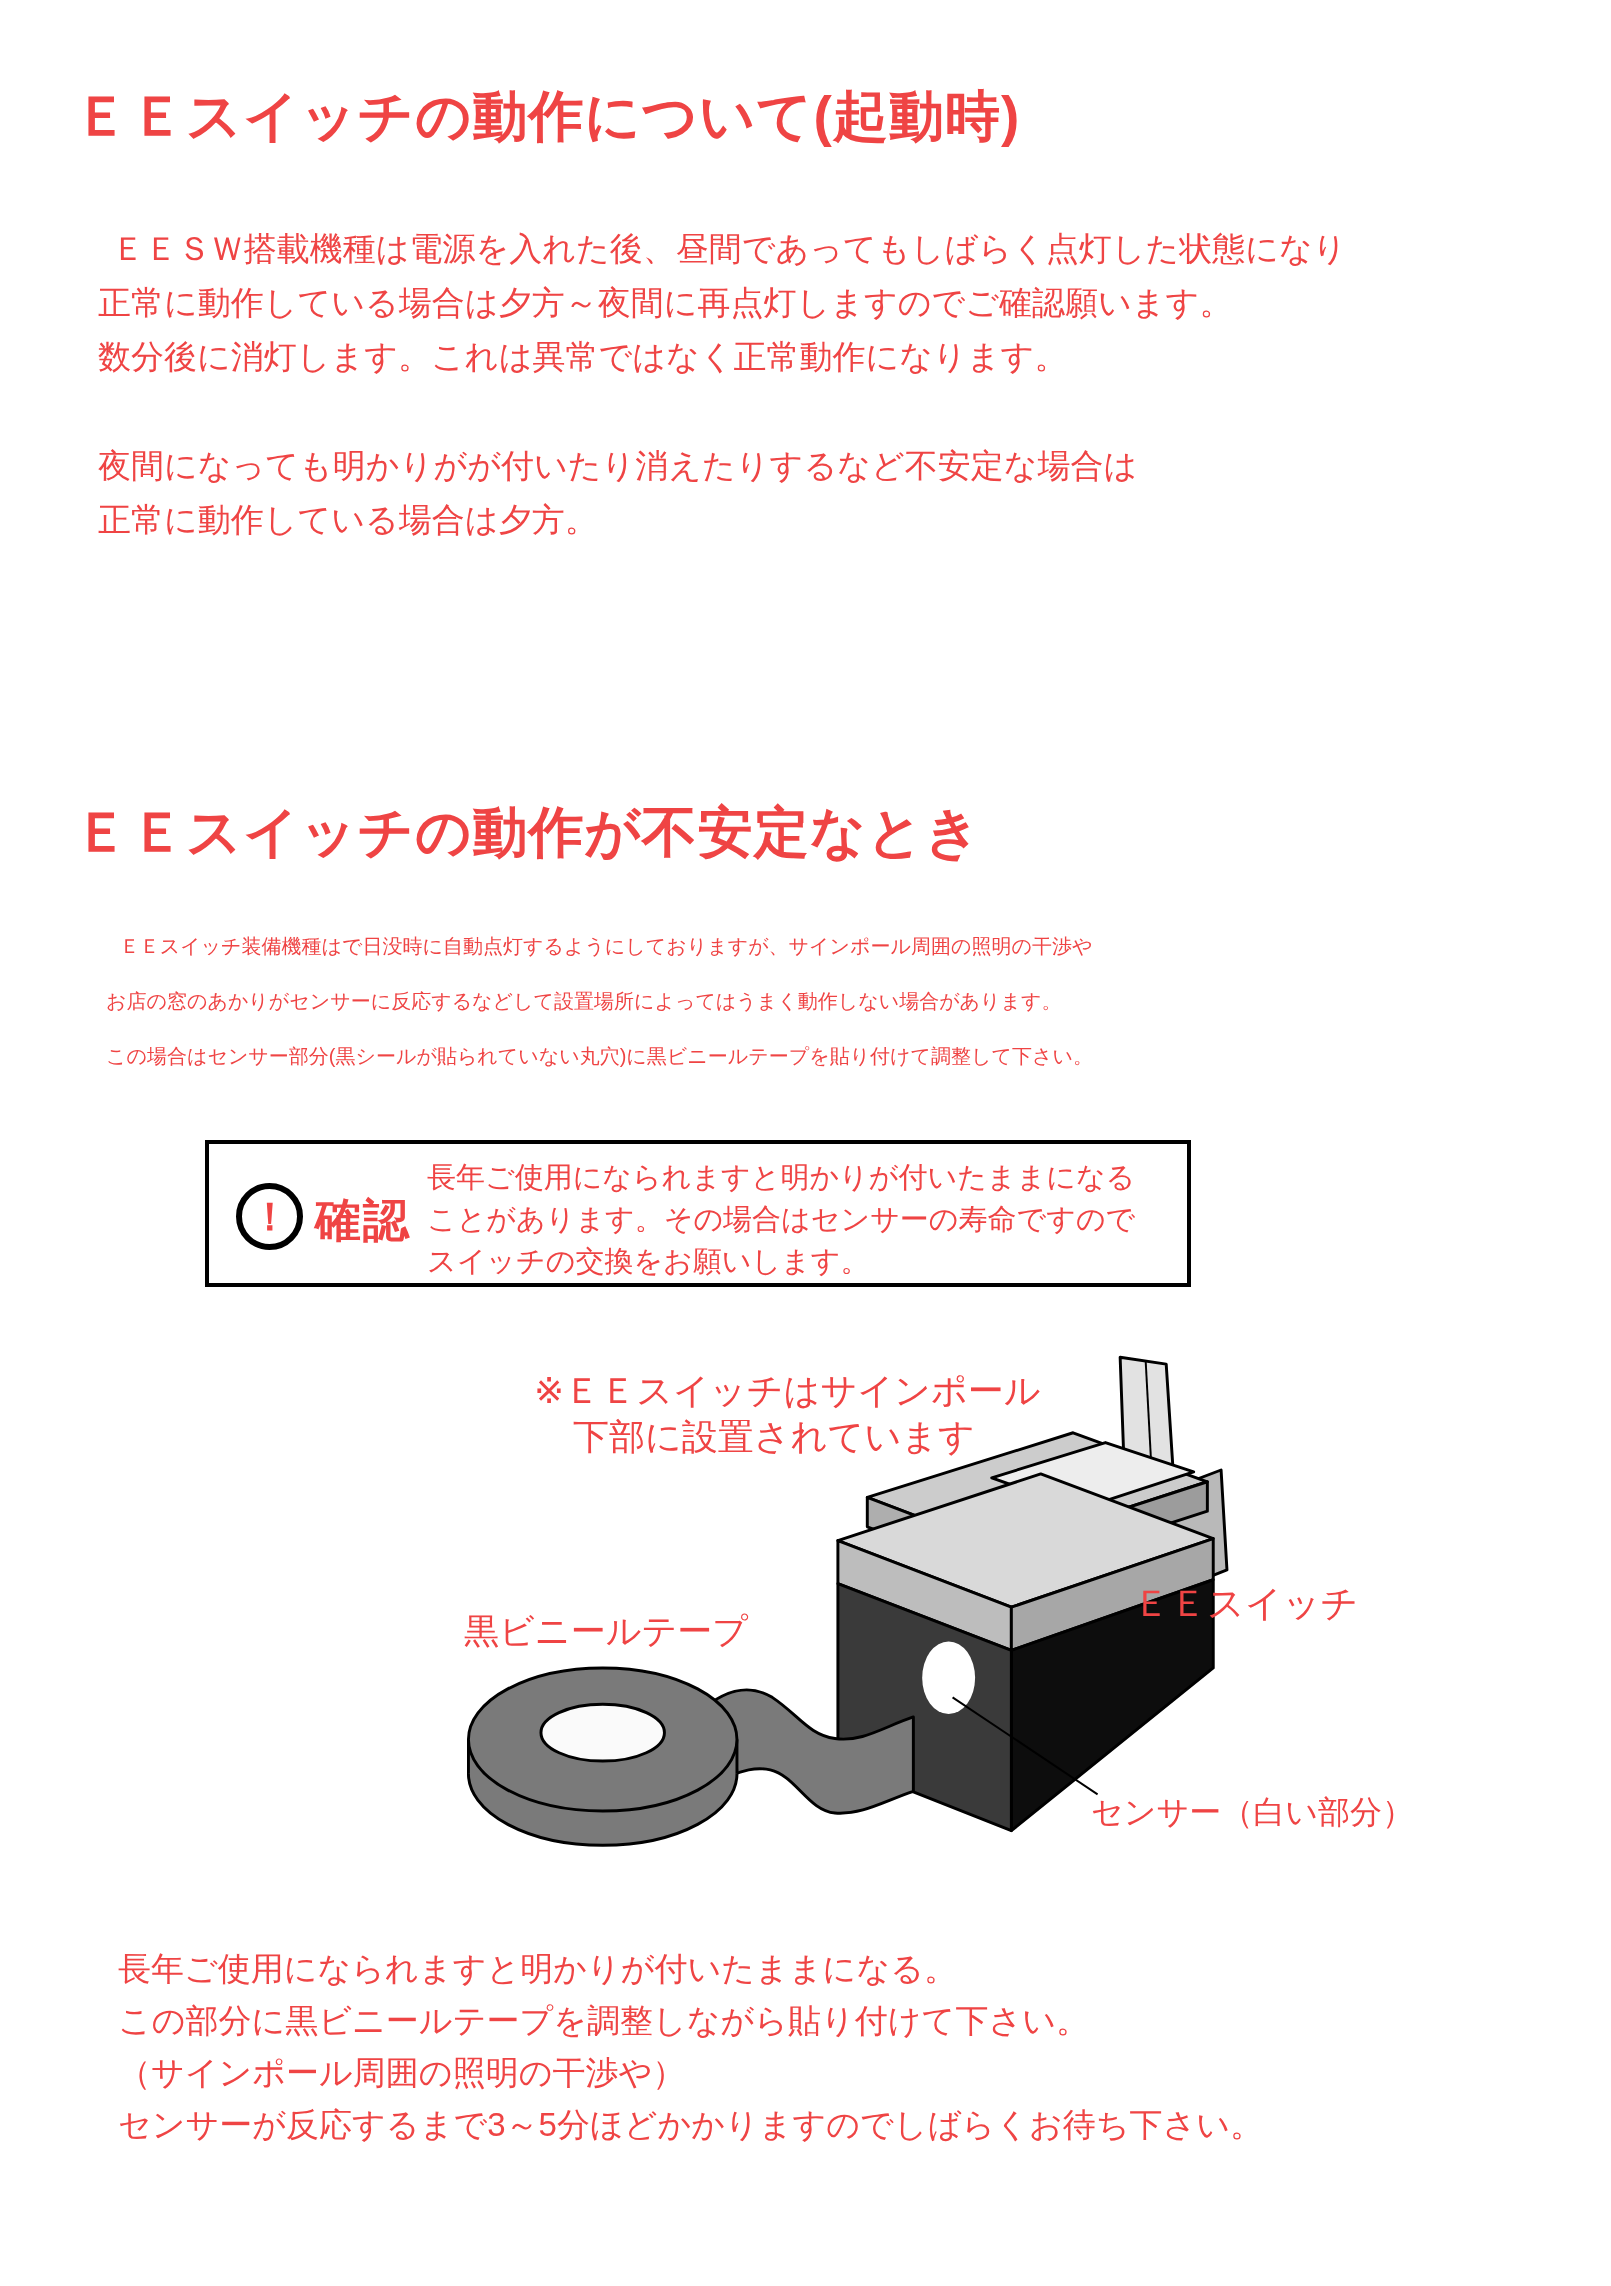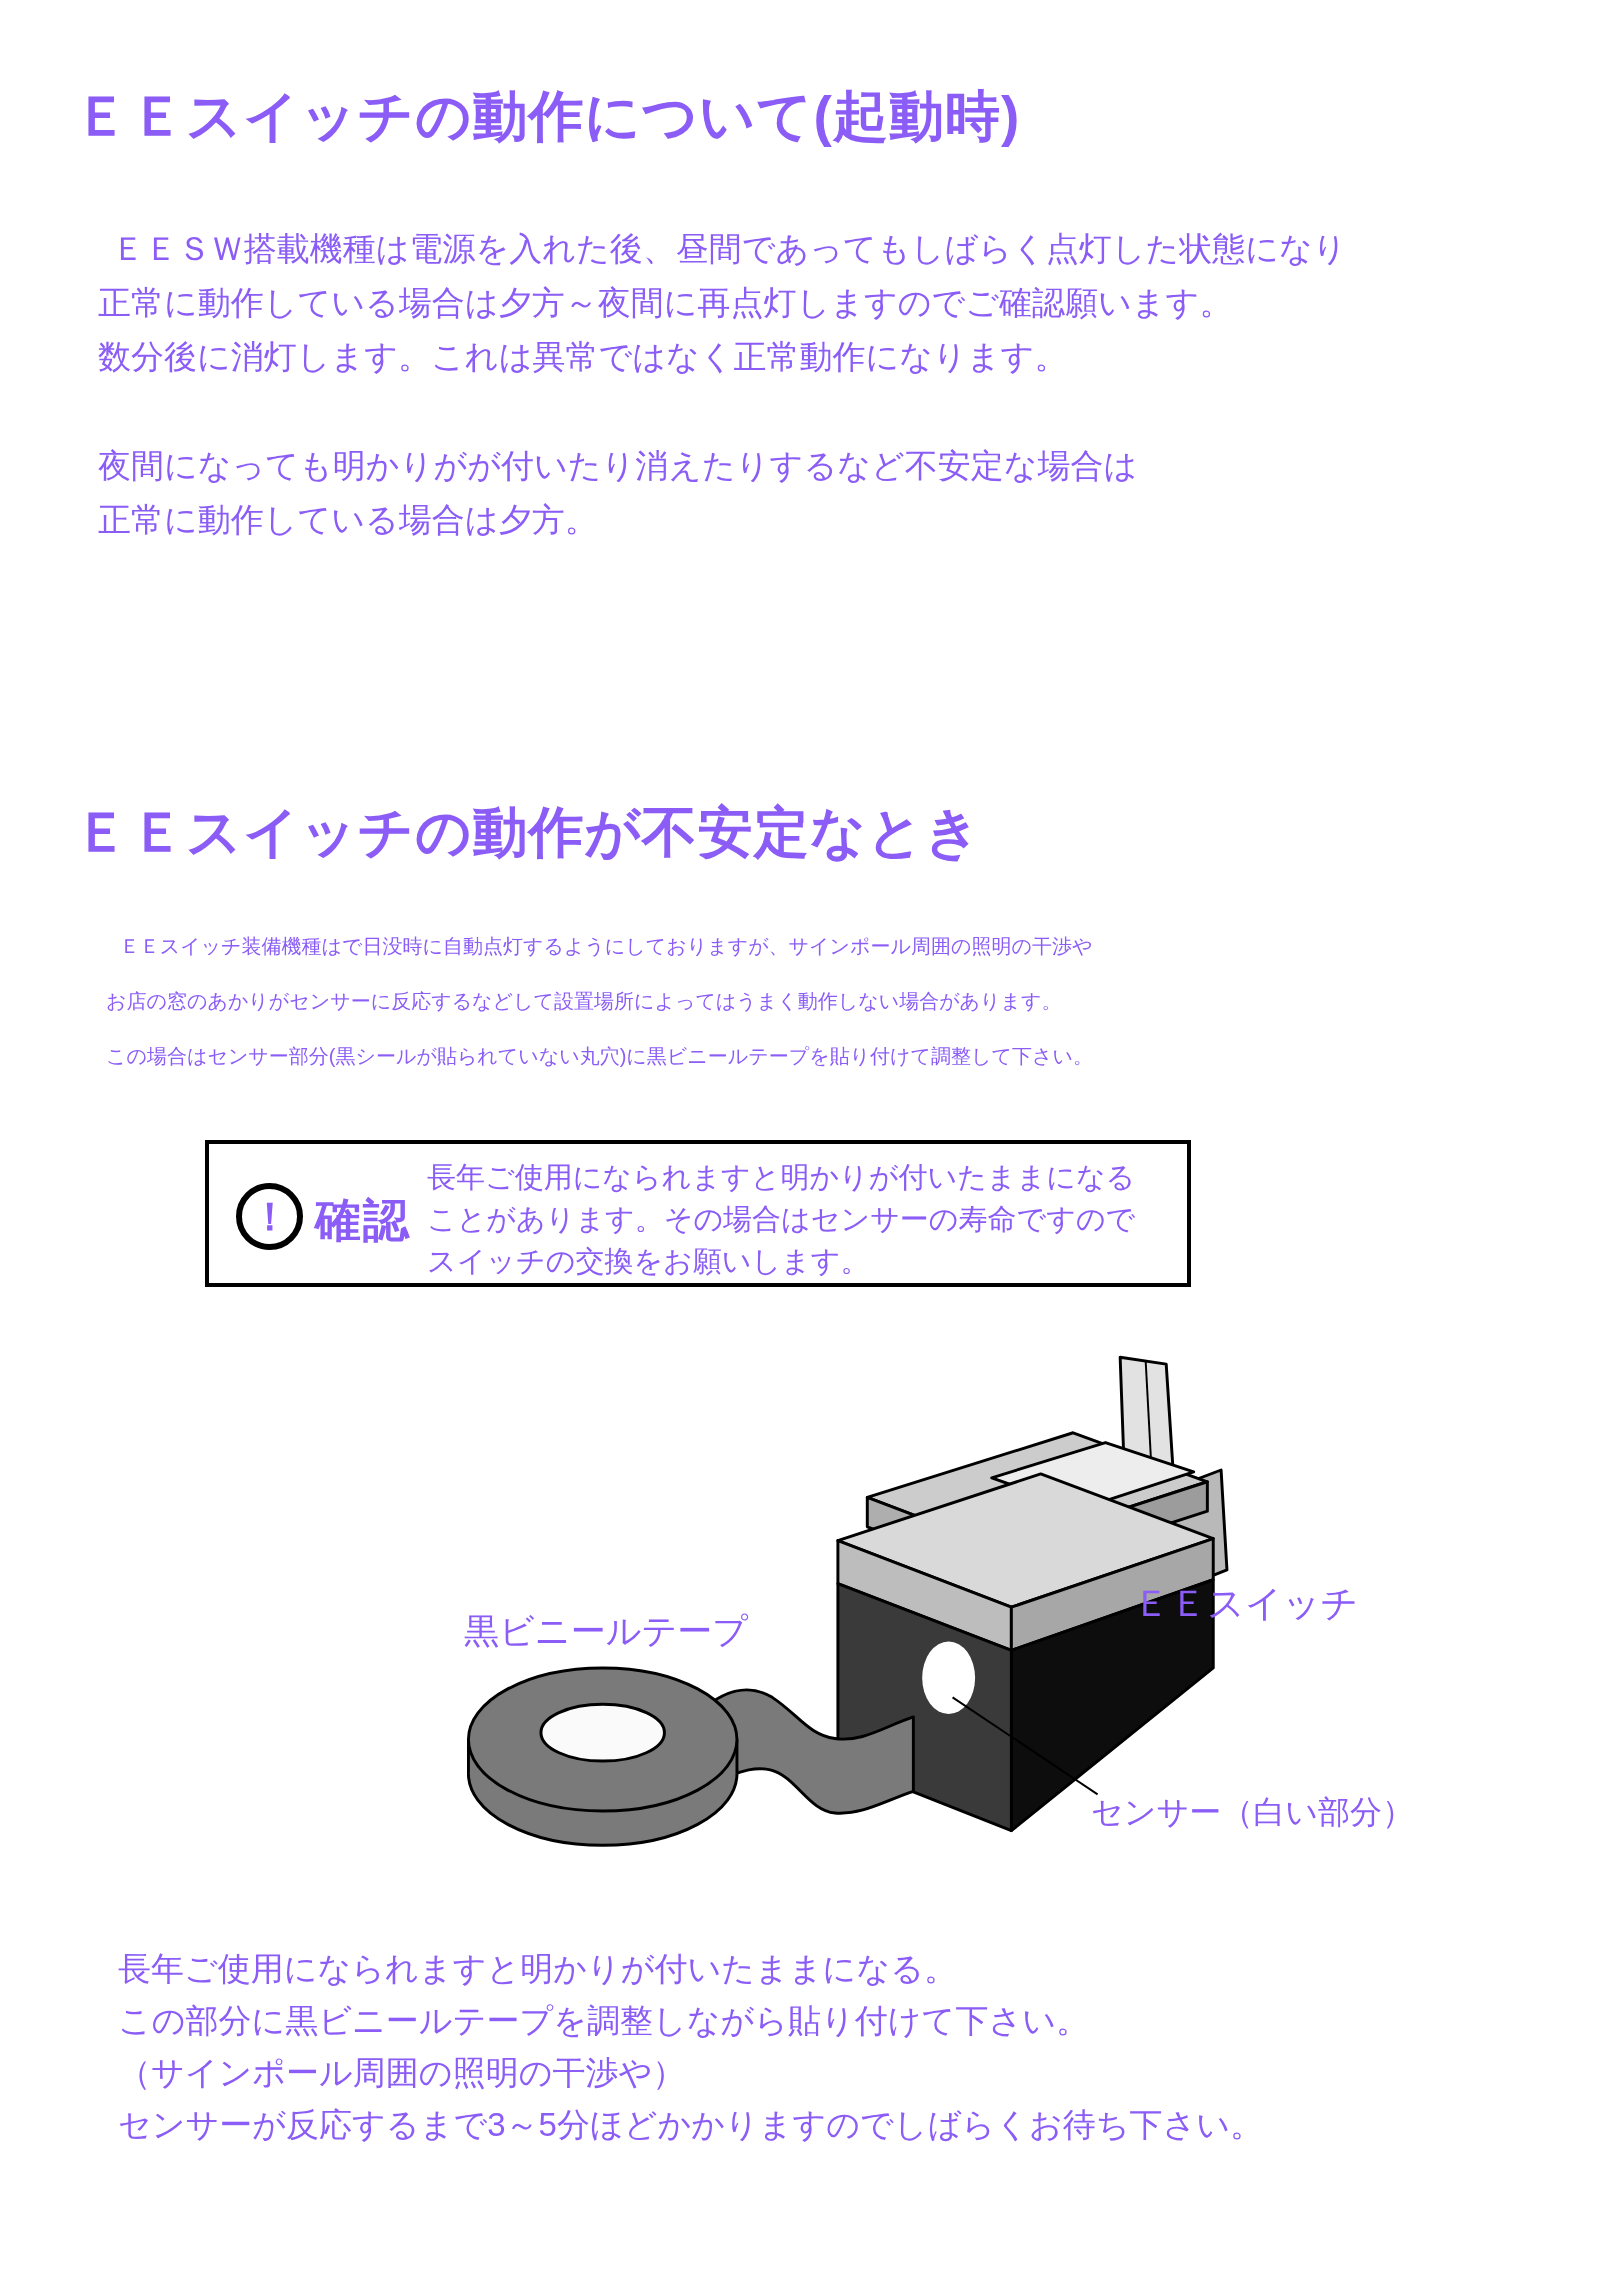--- a/index.html
+++ b/index.html
@@ -1,21 +1,21 @@
 <!DOCTYPE html>
 <html><head>
 <meta charset="utf-8">
 <style>
   html,body{margin:0;padding:0;background:#888;}
   .page{
     position:relative;
     width:1611px;height:2287px;
     background:#ffffff;
     font-family:"Liberation Sans","DejaVu Sans",sans-serif;
-    color:#8b5cf6;
+    color:#ef4444;
     overflow:hidden;
   }
   .abs{position:absolute;}
   .h1{
     font-size:55px;
     font-weight:900;
     letter-spacing:1px;
     white-space:nowrap;
     z-index:2;
   }
@@ -94,20 +94,24 @@
       <span>！</span>
     </div>
     <div class="confirm-label">確認</div>
     <div class="confirm-text para">
       <span class="line">長年ご使用になられますと明かりが付いたままになる</span>
       <span class="line">ことがあります。その場合はセンサーの寿命ですので</span>
       <span class="line">スイッチの交換をお願いします。</span>
     </div>
   </div>
 
+  <div class="abs note para">
+    <span class="line">※ＥＥスイッチはサインポール</span>
+    <span class="line indent2">下部に設置されています</span>
+  </div>
 
   <svg class="abs diagram-svg" width="1127" height="588" viewBox="0 0 1150 600">
     <g stroke="#000" stroke-width="3" stroke-linejoin="round">
 
       <polygon points="843,35 890,42 898,165 848,172" fill="#e2e2e2"></polygon>
       <line x1="869" y1="38" x2="876" y2="168" stroke-width="2"></line>
 
       <polygon points="888,172 946,150 952,252 896,274" fill="#b9b9b9"></polygon>
 
       <polygon points="585,178 795,112 932,162 722,230" fill="#cccccc"></polygon>

